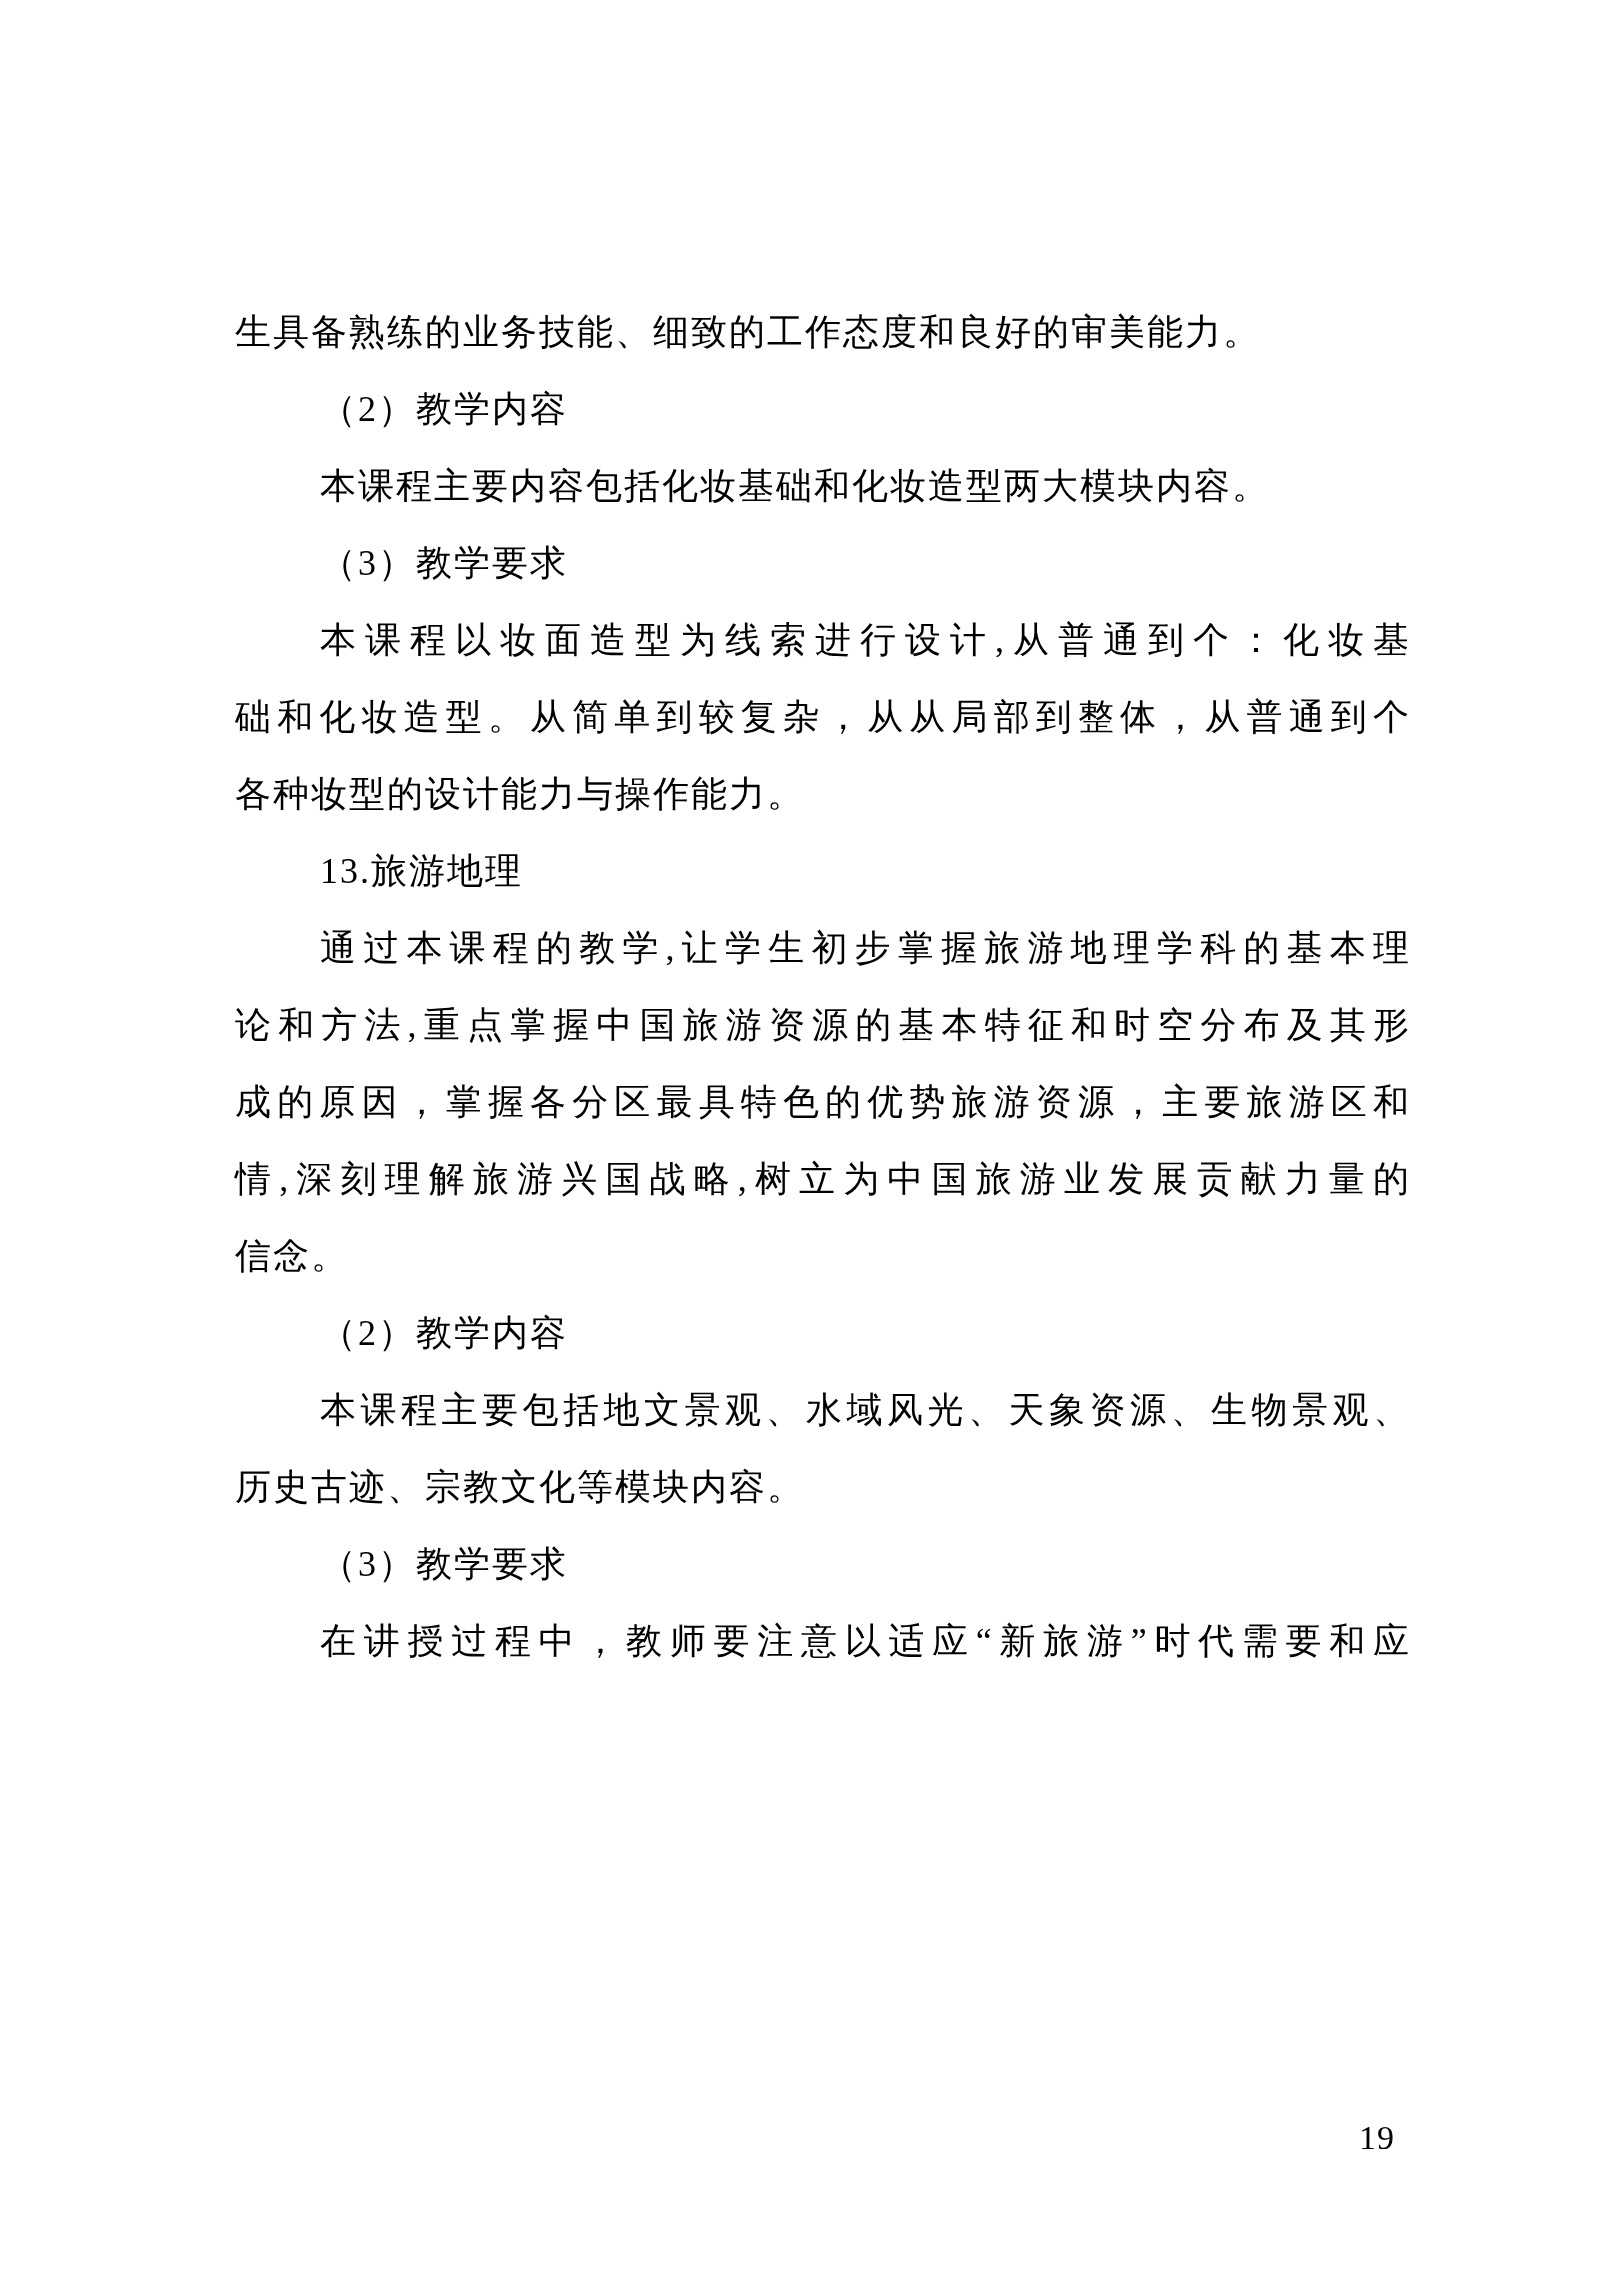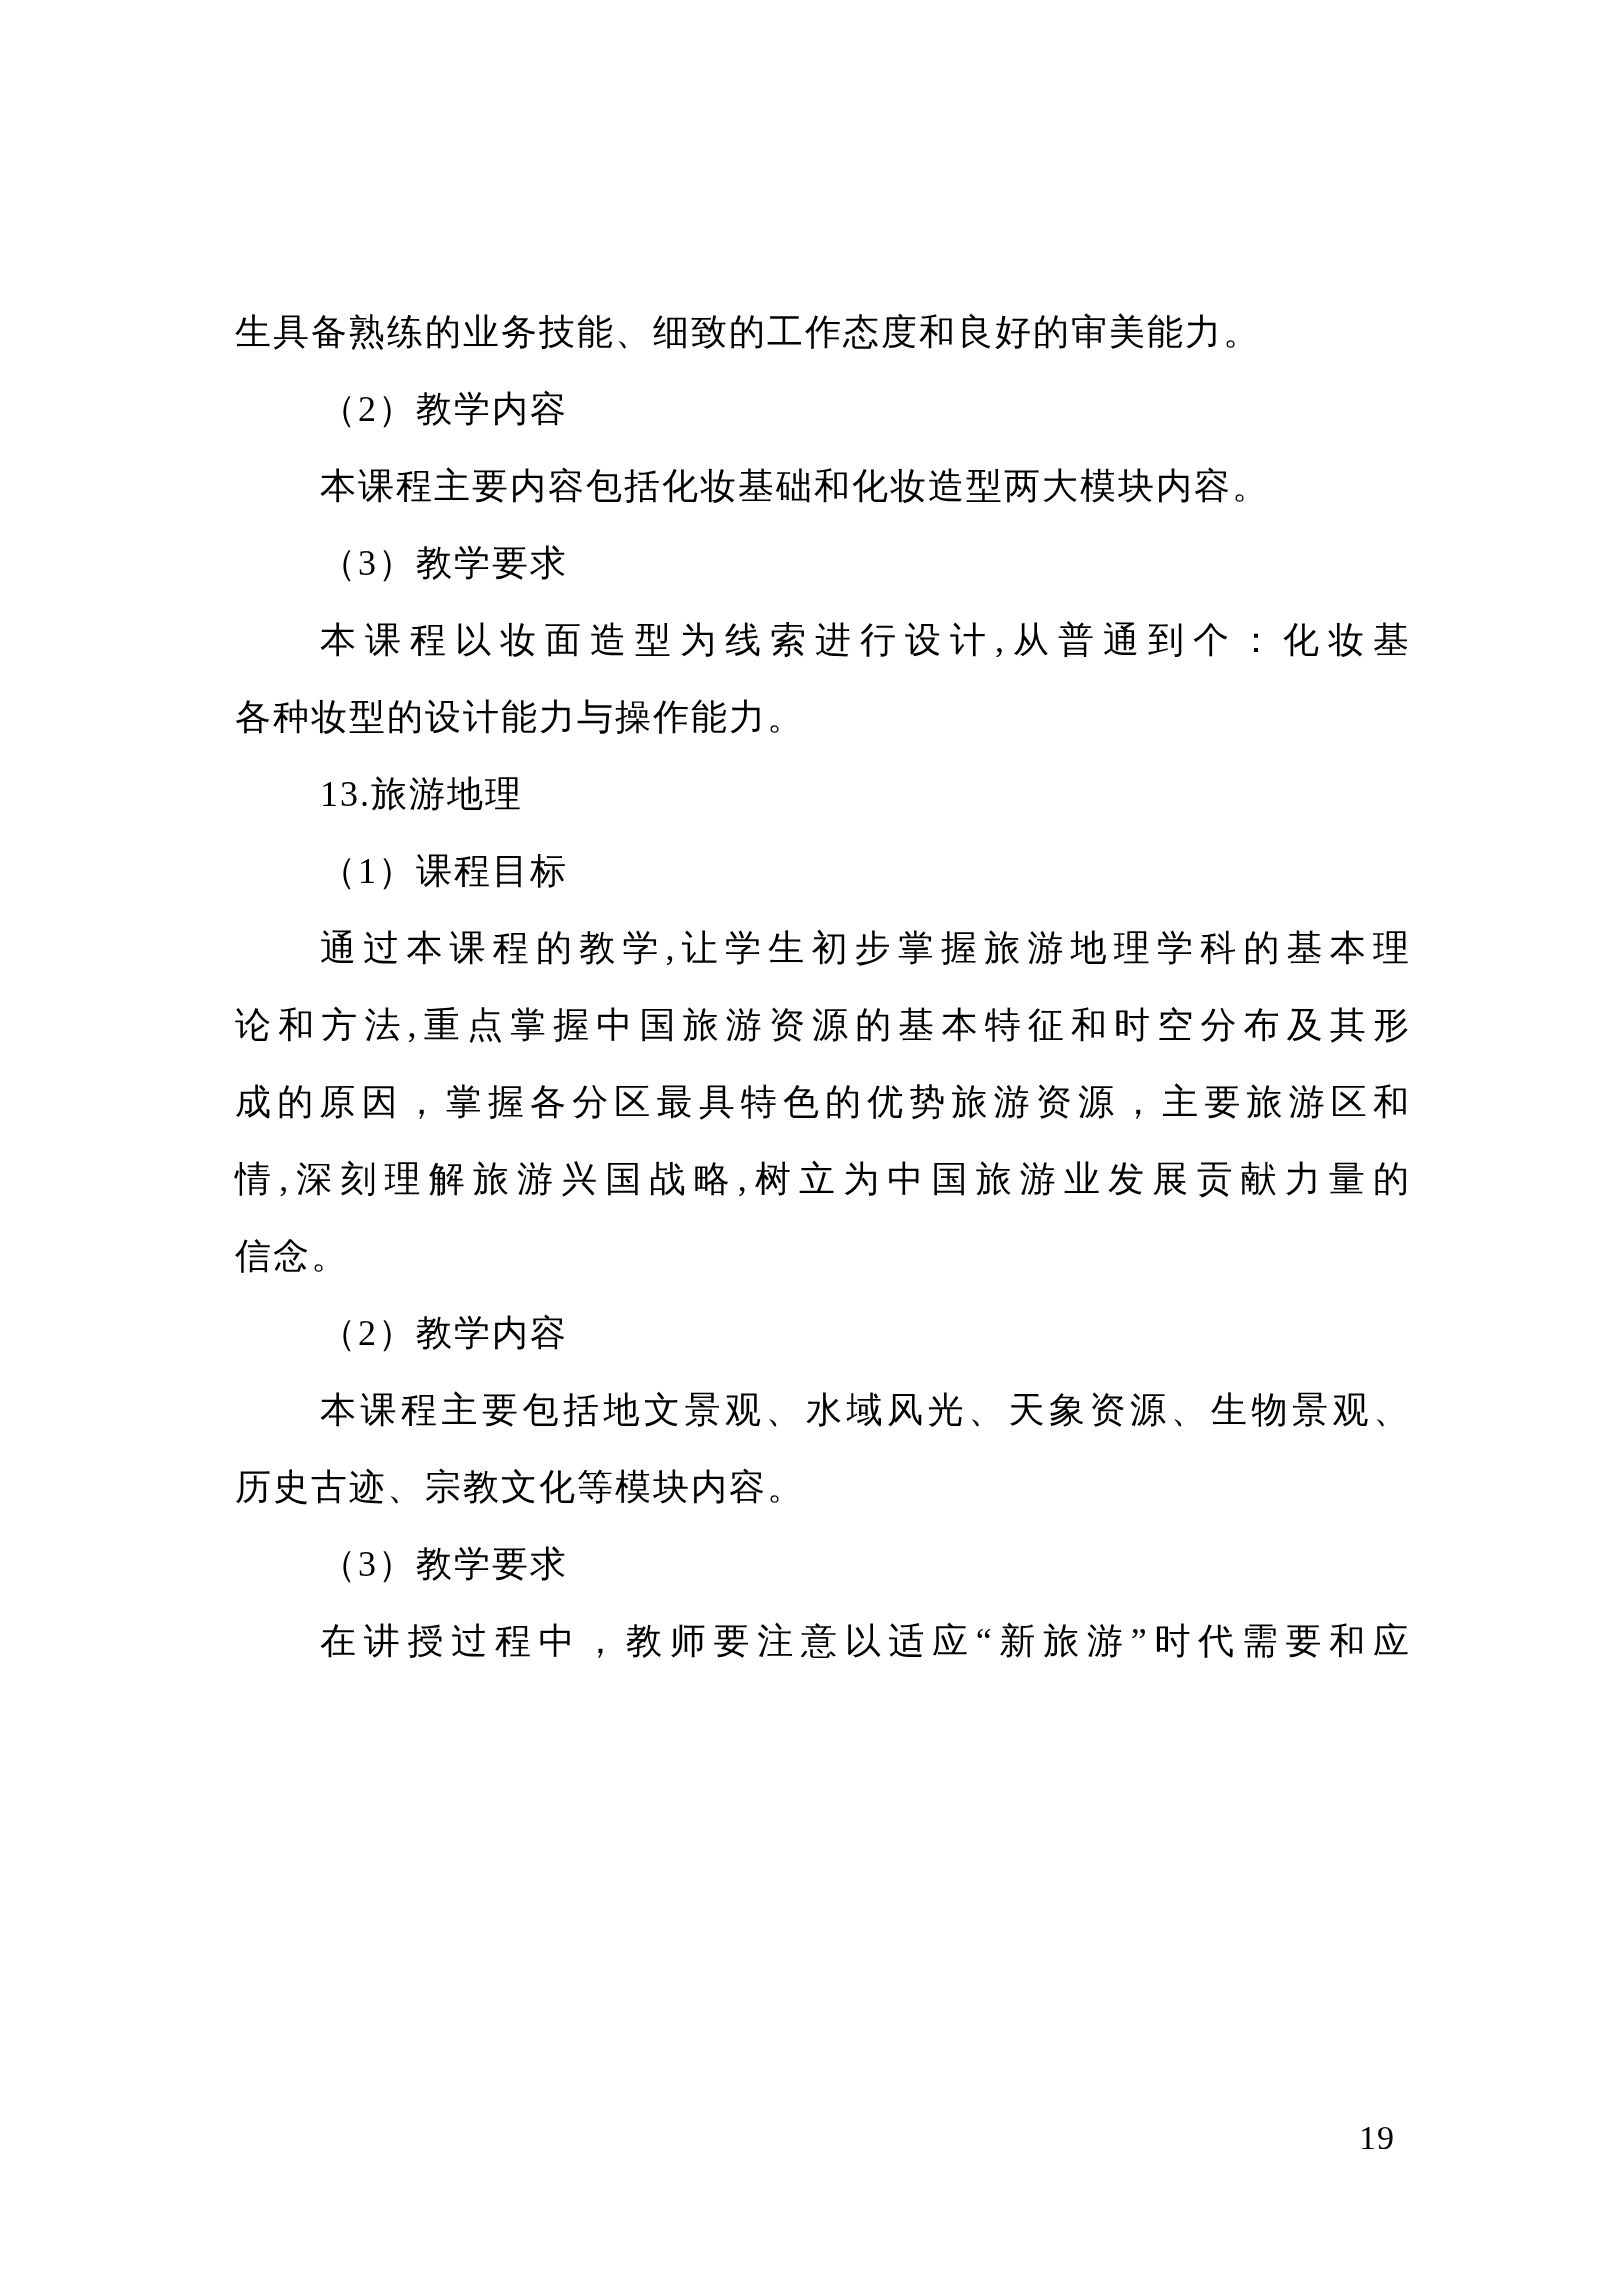--- a/index.html
+++ b/index.html
@@ -54,23 +54,23 @@
 </head>
 <body>
 
 <div class="page">
   <div class="textblock">
     <div class="line">生具备熟练的业务技能、细致的工作态度和良好的审美能力。</div>
     <div class="line indent">（2）教学内容</div>
     <div class="line indent">本课程主要内容包括化妆基础和化妆造型两大模块内容。</div>
     <div class="line indent">（3）教学要求</div>
     <div class="line indent just">本课程以妆面造型为线索进行设计,从普通到个：化妆基</div>
+    <div class="line just">础和化妆造型。从简单到较复杂，从从局部到整体，从普通到个</div>
     <div class="line">各种妆型的设计能力与操作能力。</div>
     <div class="line indent bold">13.旅游地理</div>
-    <div class="line indent">（1）课程目标</div>
     <div class="line indent just">通过本课程的教学,让学生初步掌握旅游地理学科的基本理</div>
     <div class="line just">论和方法,重点掌握中国旅游资源的基本特征和时空分布及其形</div>
     <div class="line just">成的原因，掌握各分区最具特色的优势旅游资源，主要旅游区和</div>
     <div class="line just">情,深刻理解旅游兴国战略,树立为中国旅游业发展贡献力量的</div>
     <div class="line">信念。</div>
     <div class="line indent">（2）教学内容</div>
     <div class="line indent just">本课程主要包括地文景观、水域风光、天象资源、生物景观、</div>
     <div class="line">历史古迹、宗教文化等模块内容。</div>
     <div class="line indent">（3）教学要求</div>
     <div class="line indent just">在讲授过程中，教师要注意以适应“新旅游”时代需要和应</div>

